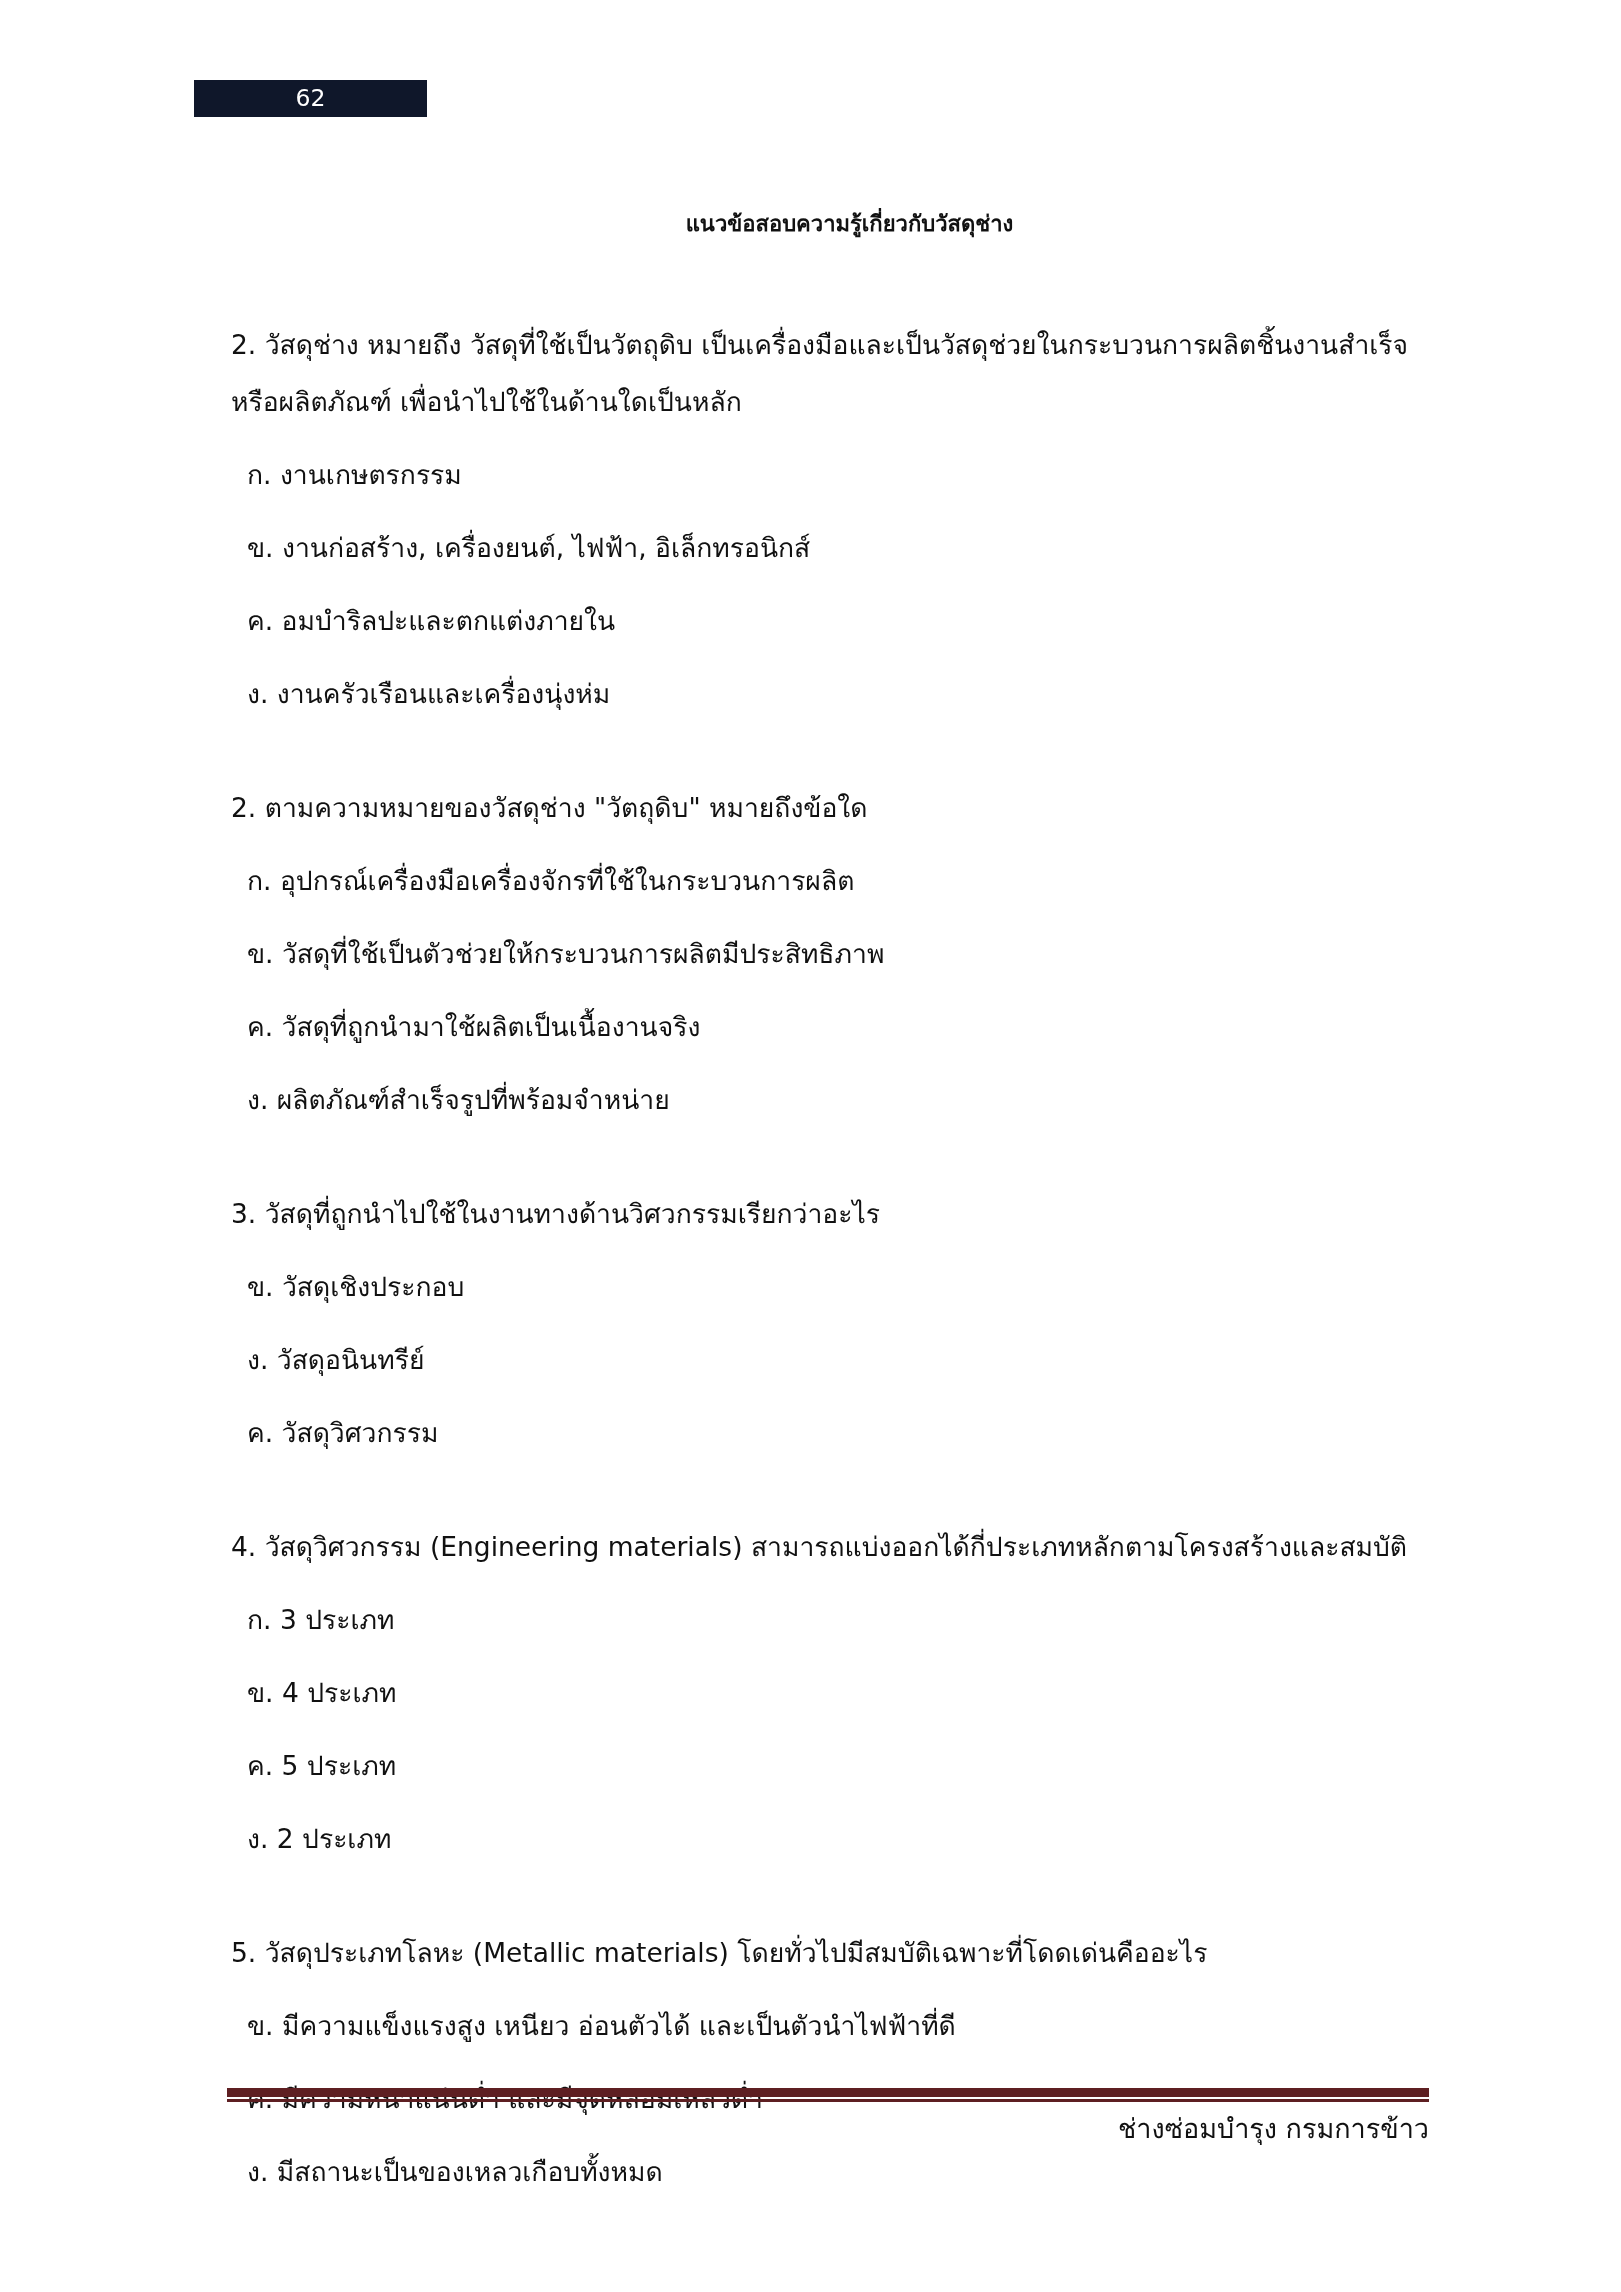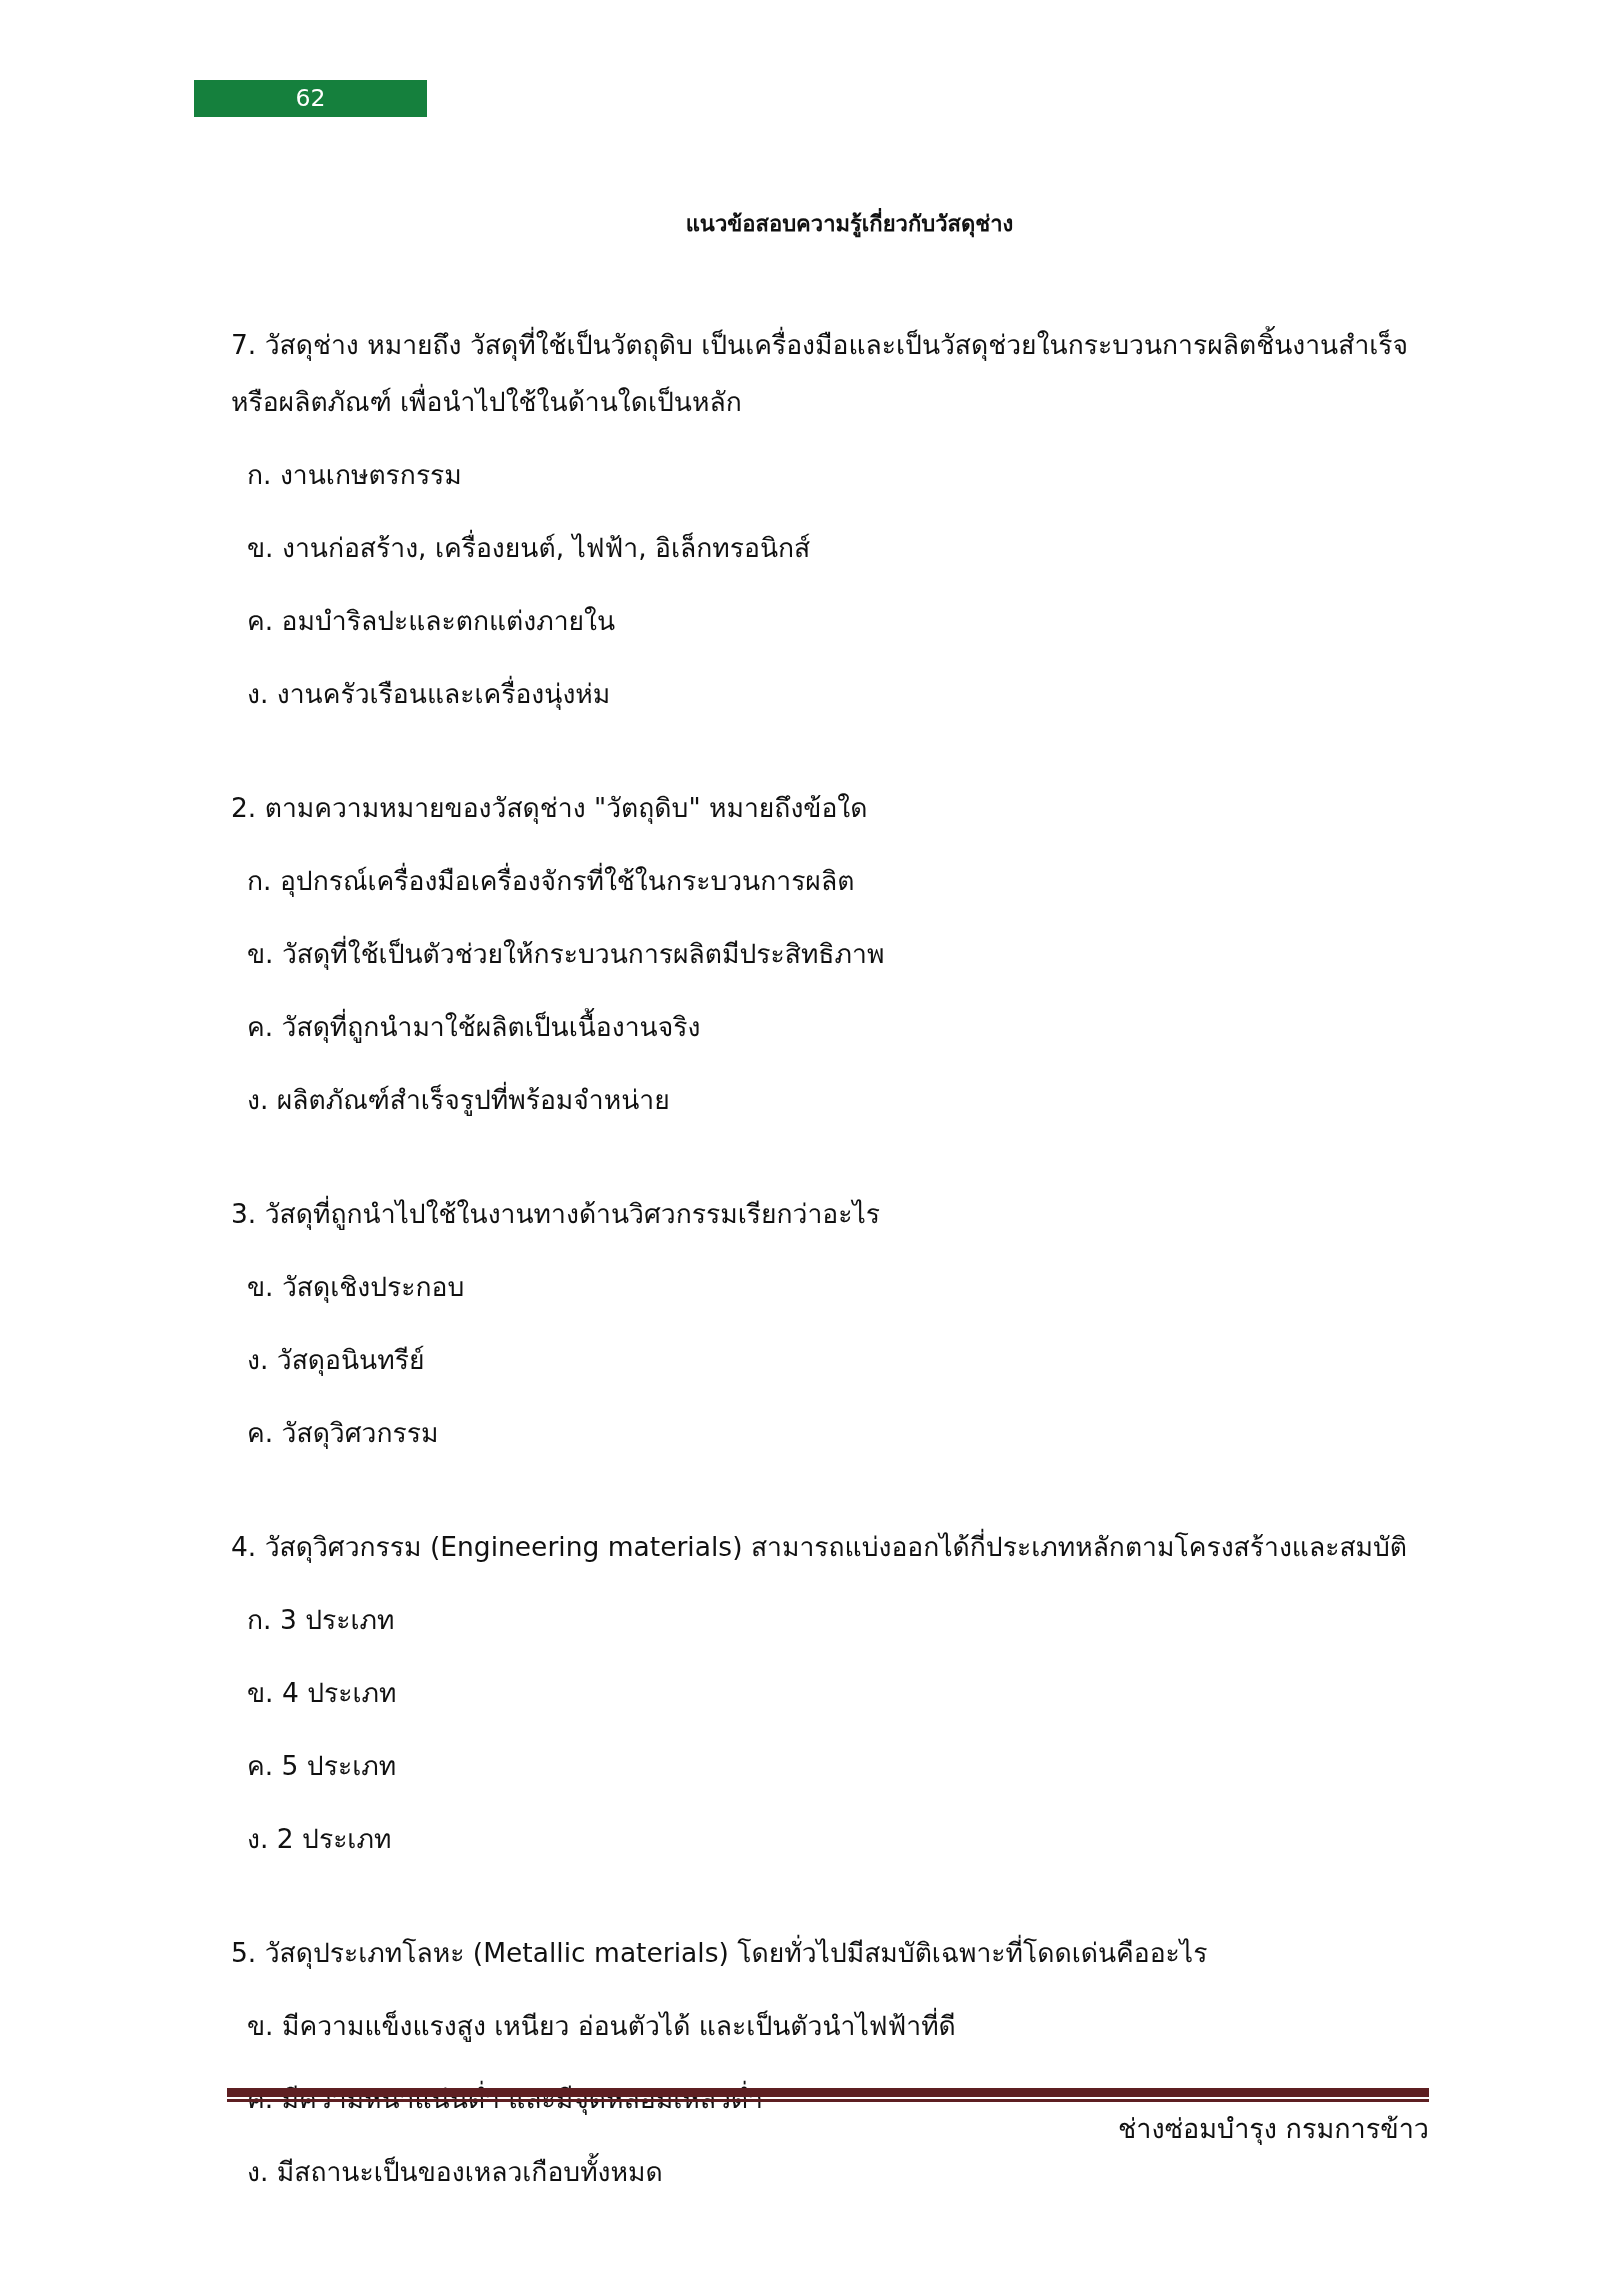--- a/index.html
+++ b/index.html
@@ -14,21 +14,21 @@
     overflow: hidden;
     font-family: "DejaVu Sans", "Liberation Sans", sans-serif;
     color: #111111;
   }
   .page-number-box {
     position: absolute;
     left: 194px;
     top: 80px;
     width: 233px;
     height: 37px;
-    background: #15803d;
+    background: #0f172a;
     color: #ffffff;
     font-size: 23.5px;
     line-height: 37px;
     text-align: center;
   }
   .page-title {
     position: absolute;
     left: 0;
     top: 204px;
     width: 1621px;
@@ -86,21 +86,21 @@
 
 <div class="page-number-box">
   <span>62</span>
 </div>
 
 <div class="page-title">แนวข้อสอบความรู้เกี่ยวกับวัสดุช่าง</div>
 
 <div class="content">
 
   <div class="question">
-    <p class="question-text">7. วัสดุช่าง หมายถึง วัสดุที่ใช้เป็นวัตถุดิบ เป็นเครื่องมือและเป็นวัสดุช่วยในกระบวนการผลิตชิ้นงานสำเร็จหรือผลิตภัณฑ์ เพื่อนำไปใช้ในด้านใดเป็นหลัก</p>
+    <p class="question-text">2. วัสดุช่าง หมายถึง วัสดุที่ใช้เป็นวัตถุดิบ เป็นเครื่องมือและเป็นวัสดุช่วยในกระบวนการผลิตชิ้นงานสำเร็จหรือผลิตภัณฑ์ เพื่อนำไปใช้ในด้านใดเป็นหลัก</p>
     <p class="choice">ก. งานเกษตรกรรม</p>
     <p class="choice">ข. งานก่อสร้าง, เครื่องยนต์, ไฟฟ้า, อิเล็กทรอนิกส์</p>
     <p class="choice">ค. อมบำริลปะและตกแต่งภายใน</p>
     <p class="choice">ง. งานครัวเรือนและเครื่องนุ่งห่ม</p>
   </div>
 
   <div class="question">
     <p class="question-text">2. ตามความหมายของวัสดุช่าง "วัตถุดิบ" หมายถึงข้อใด</p>
     <p class="choice">ก. อุปกรณ์เครื่องมือเครื่องจักรที่ใช้ในกระบวนการผลิต</p>
     <p class="choice">ข. วัสดุที่ใช้เป็นตัวช่วยให้กระบวนการผลิตมีประสิทธิภาพ</p>

